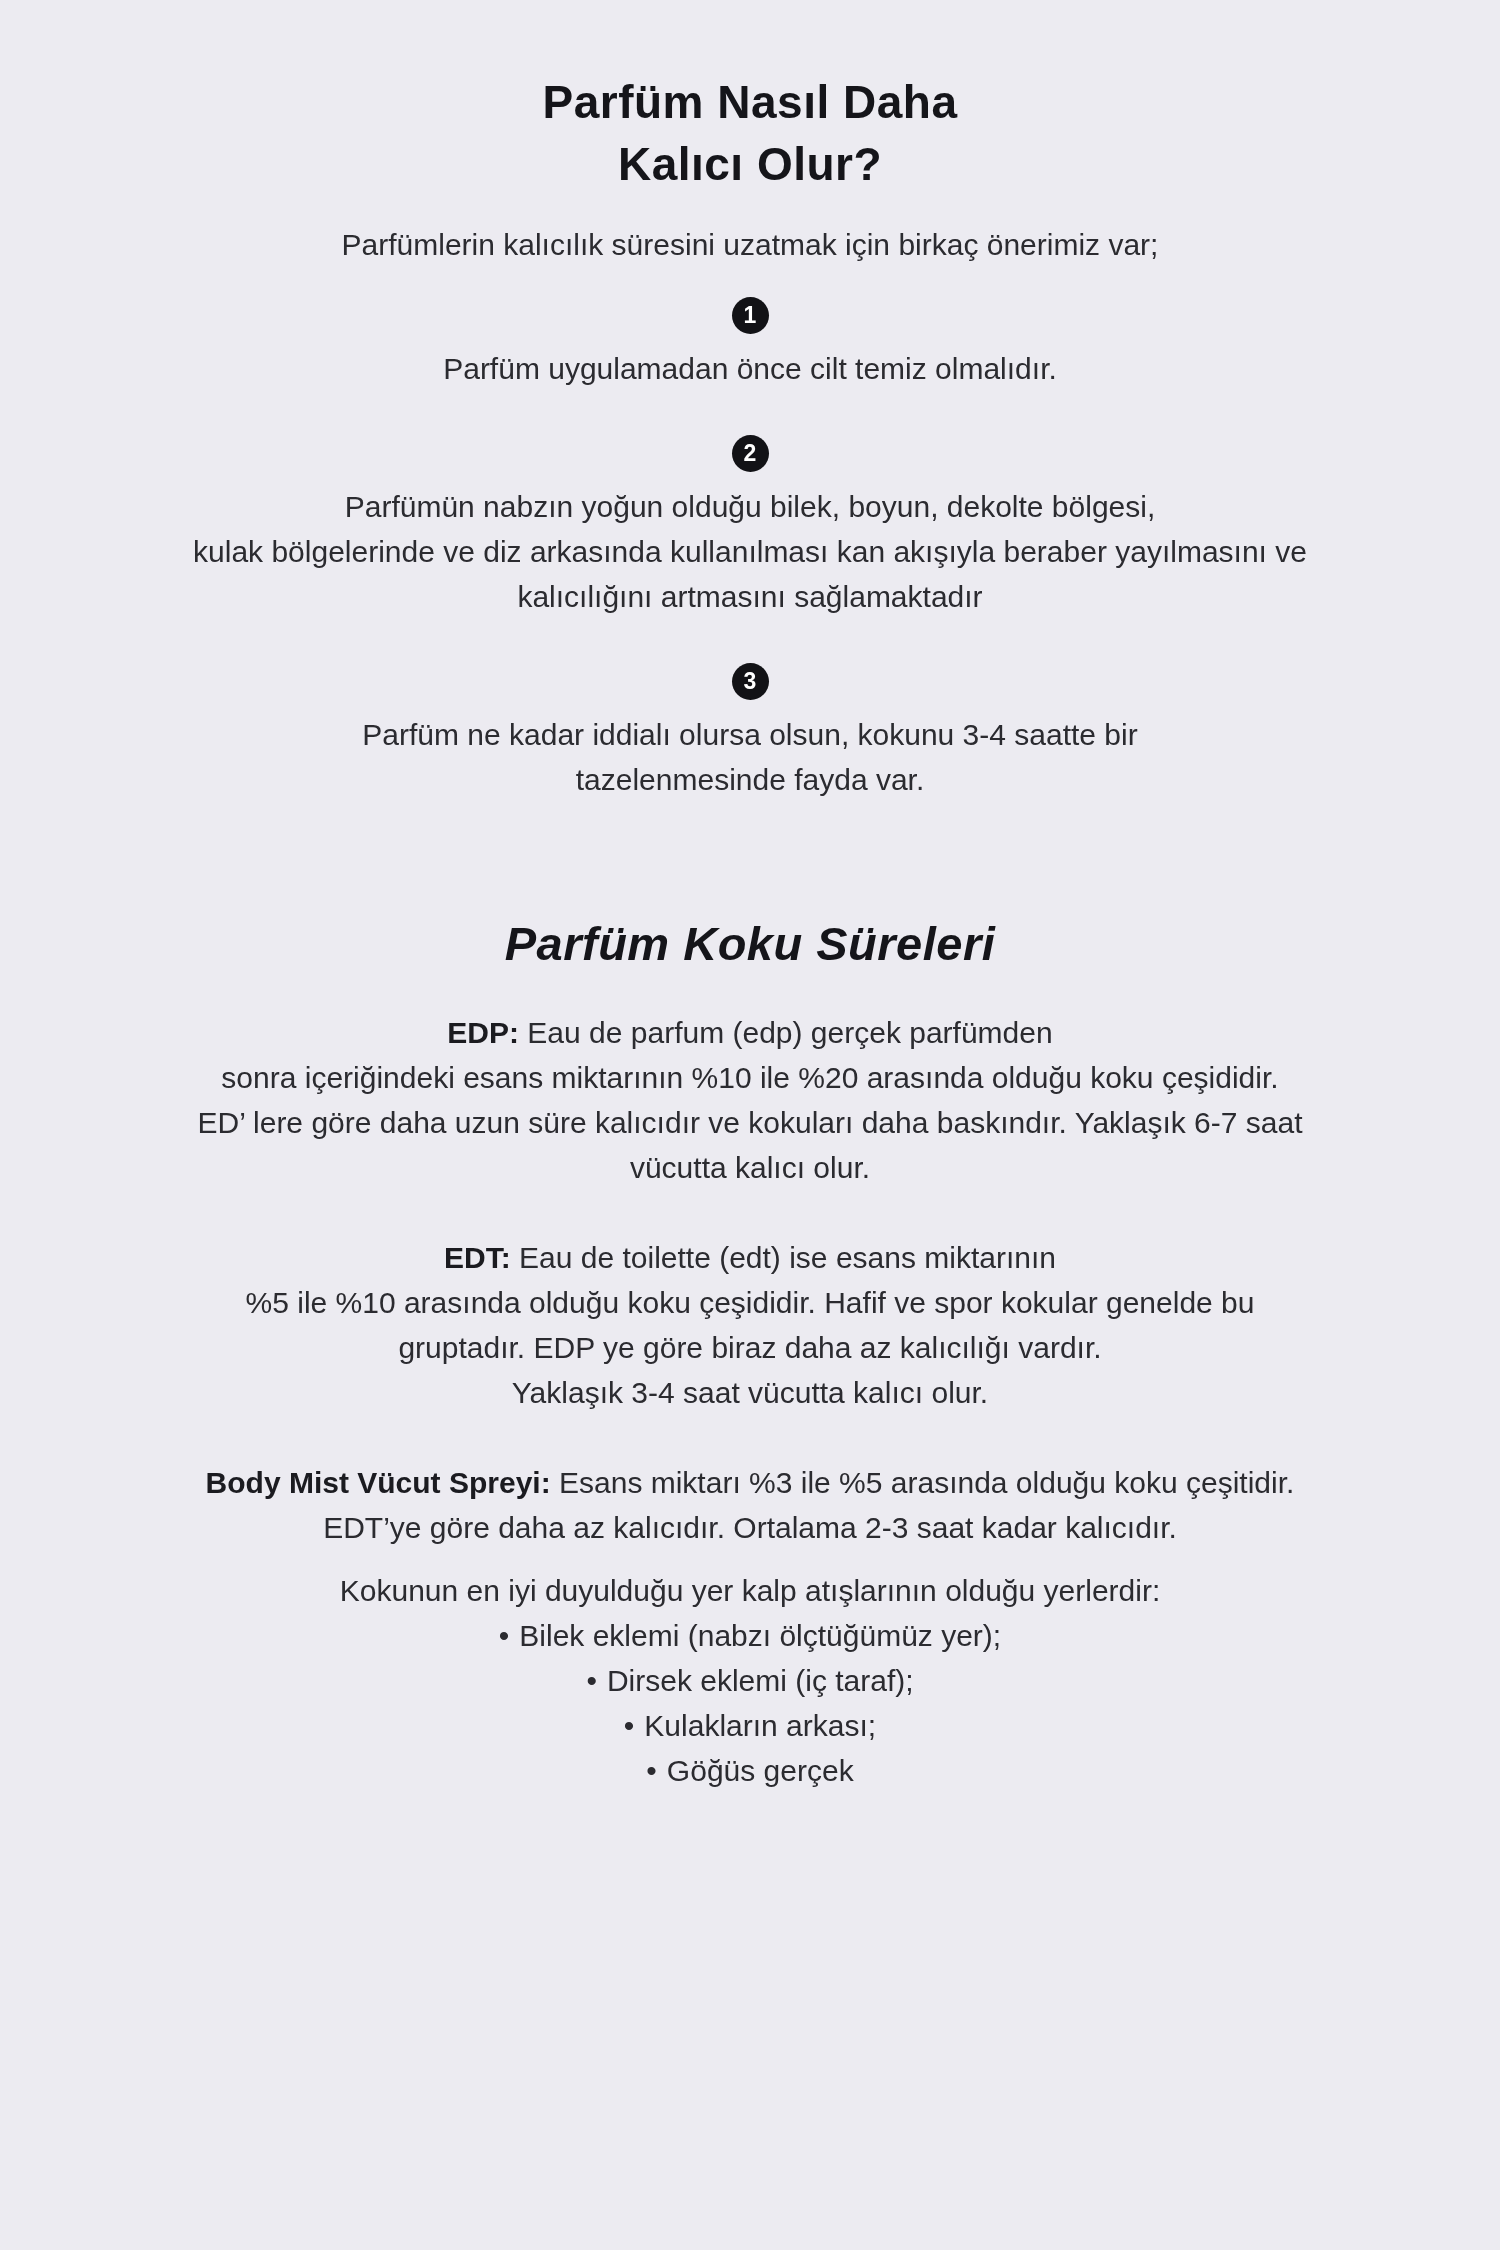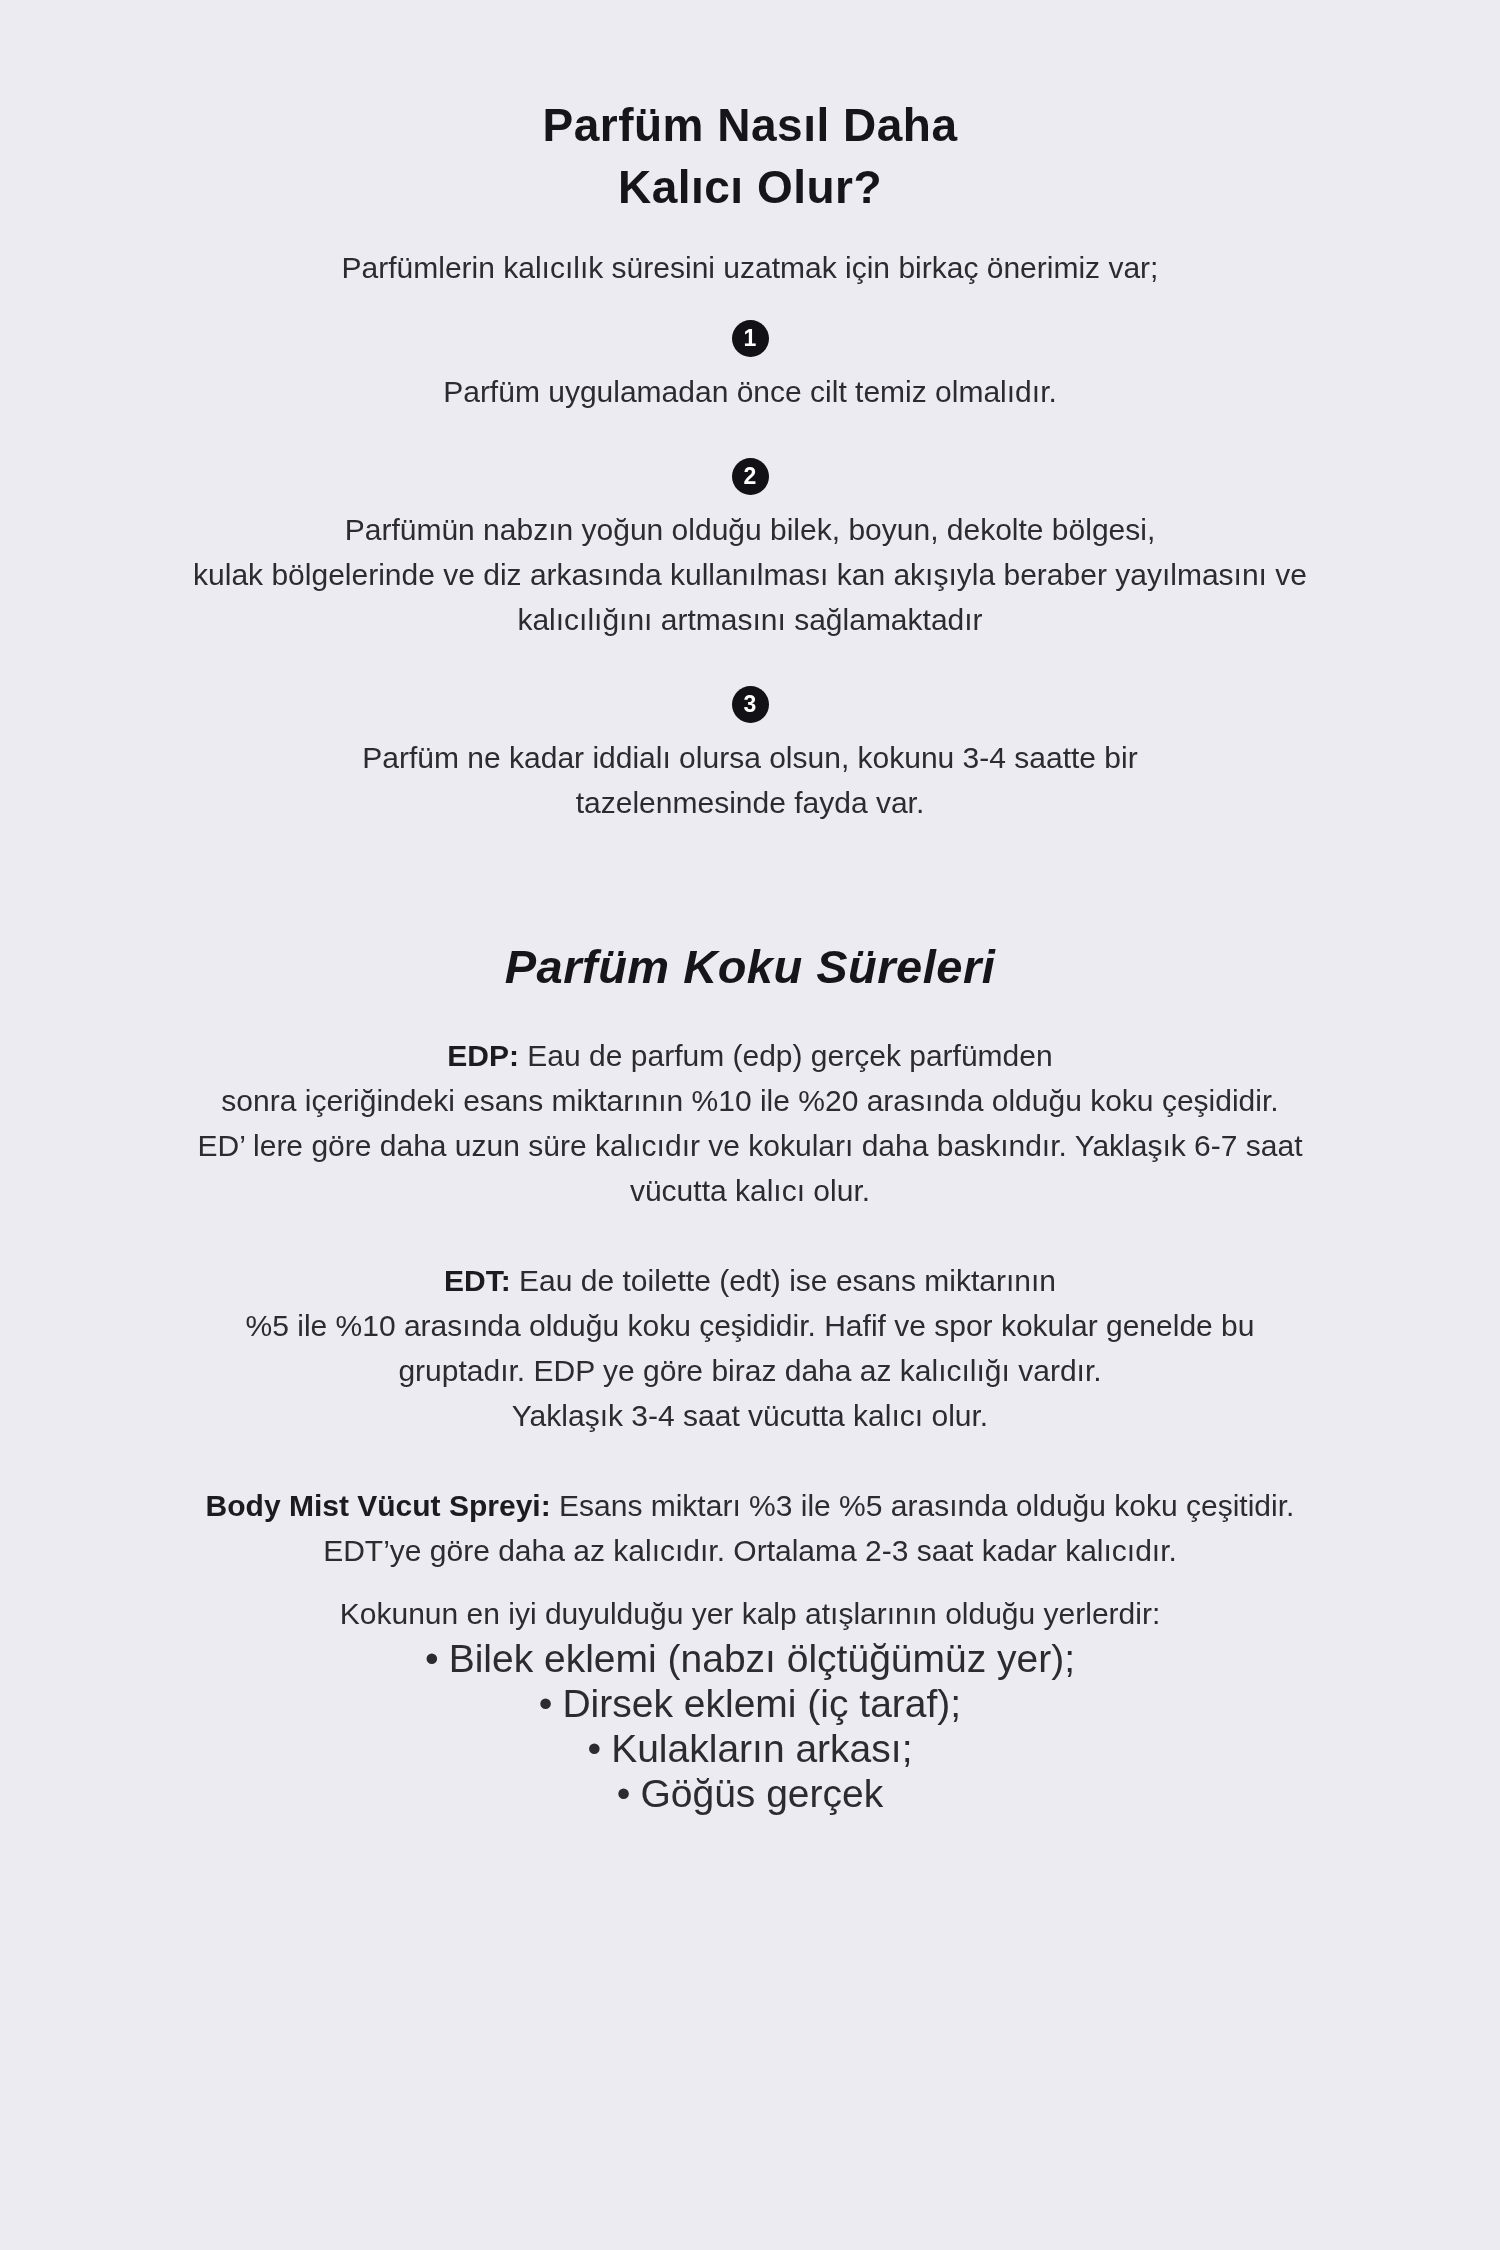--- a/index.html
+++ b/index.html
@@ -11,21 +11,21 @@
     height: 2250px;
     background: #ecebf1;
     font-family: "Liberation Sans", "DejaVu Sans", sans-serif;
     color: #2b2b30;
     overflow: hidden;
   }
   .page {
     box-sizing: border-box;
     width: 1500px;
     height: 2250px;
-    padding-top: 94px;
+    padding-top: 71px;
     text-align: center;
   }
   .h1 {
     margin: 0;
     font-size: 46px;
     line-height: 62px;
     font-weight: 700;
     color: #15151a;
     letter-spacing: 0.5px;
     white-space: pre-line;
@@ -94,21 +94,21 @@
   }
   .app-lead {
     margin: 18px auto 0;
     width: 1400px;
     font-size: 30px;
     line-height: 45px;
   }
   .bullets {
     margin: 0 auto;
     width: 1400px;
-    font-size: 39px;
+    font-size: 30px;
     line-height: 45px;
   }
   .bullet-item .bullet-char {
     margin-right: 10px;
   }
 </style>
 </head>
 <body>
 
 <div class="page">

